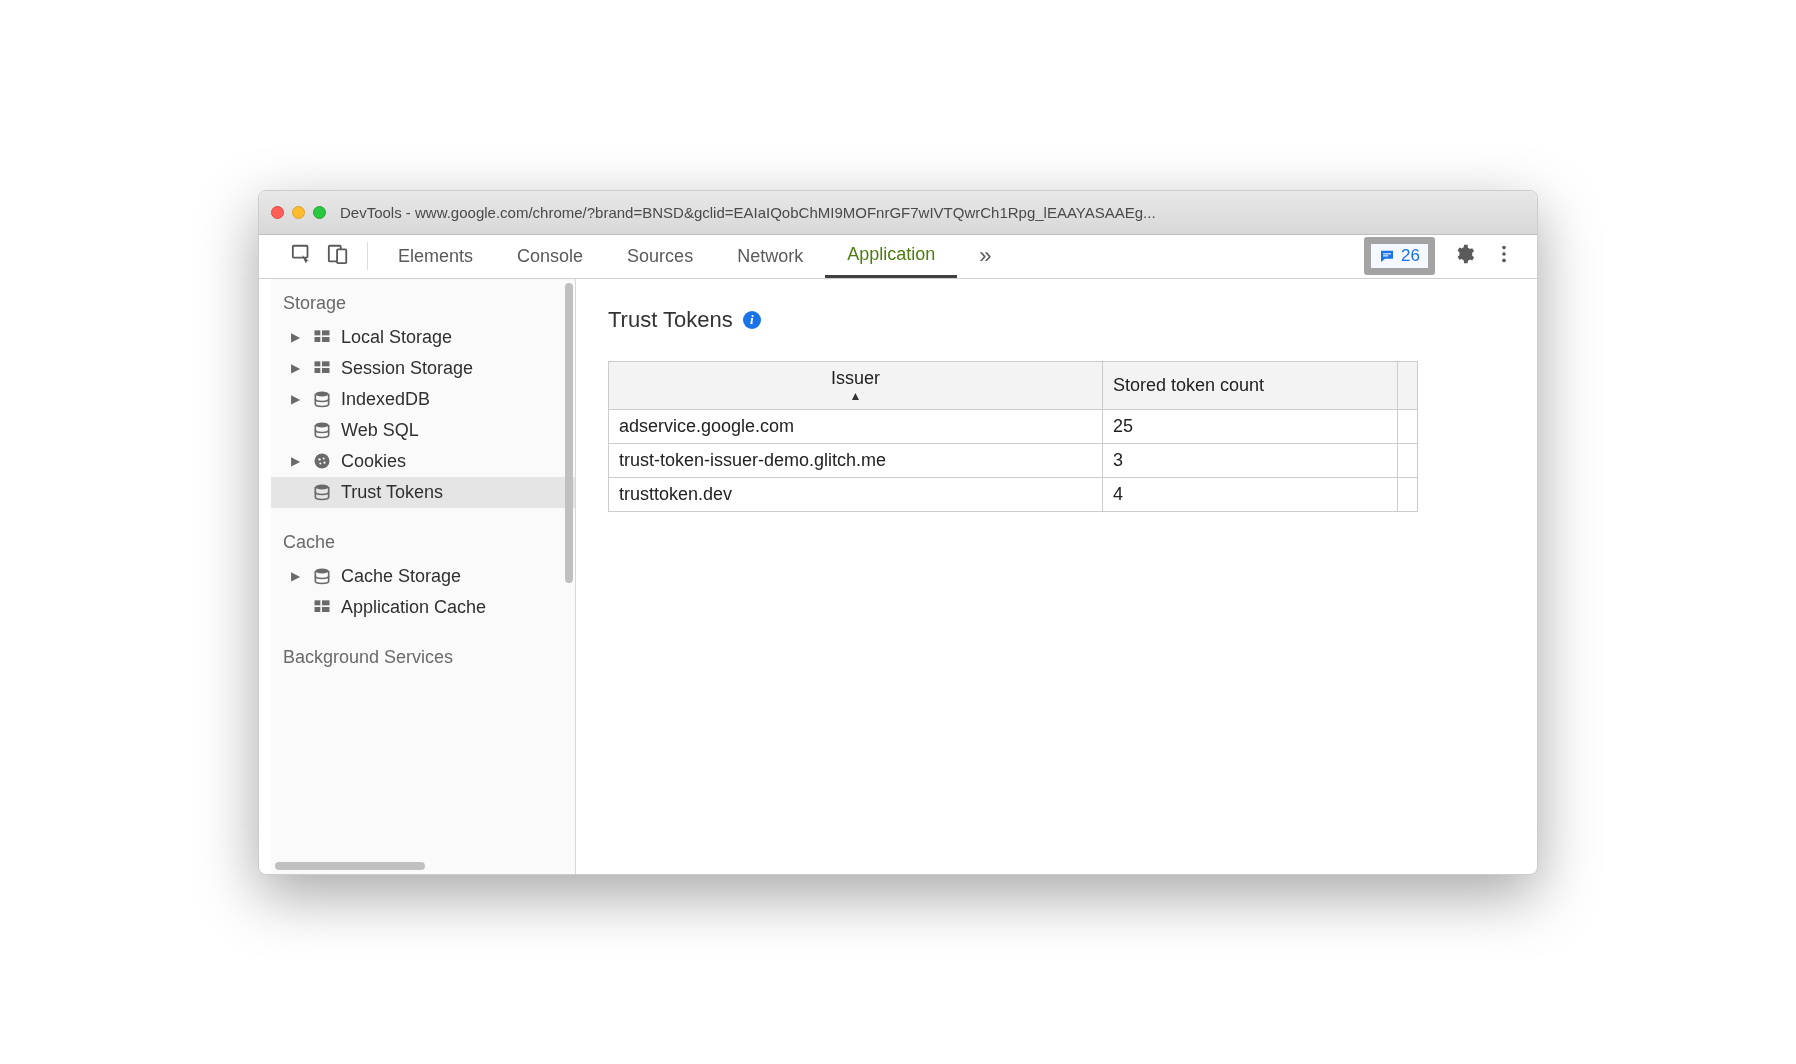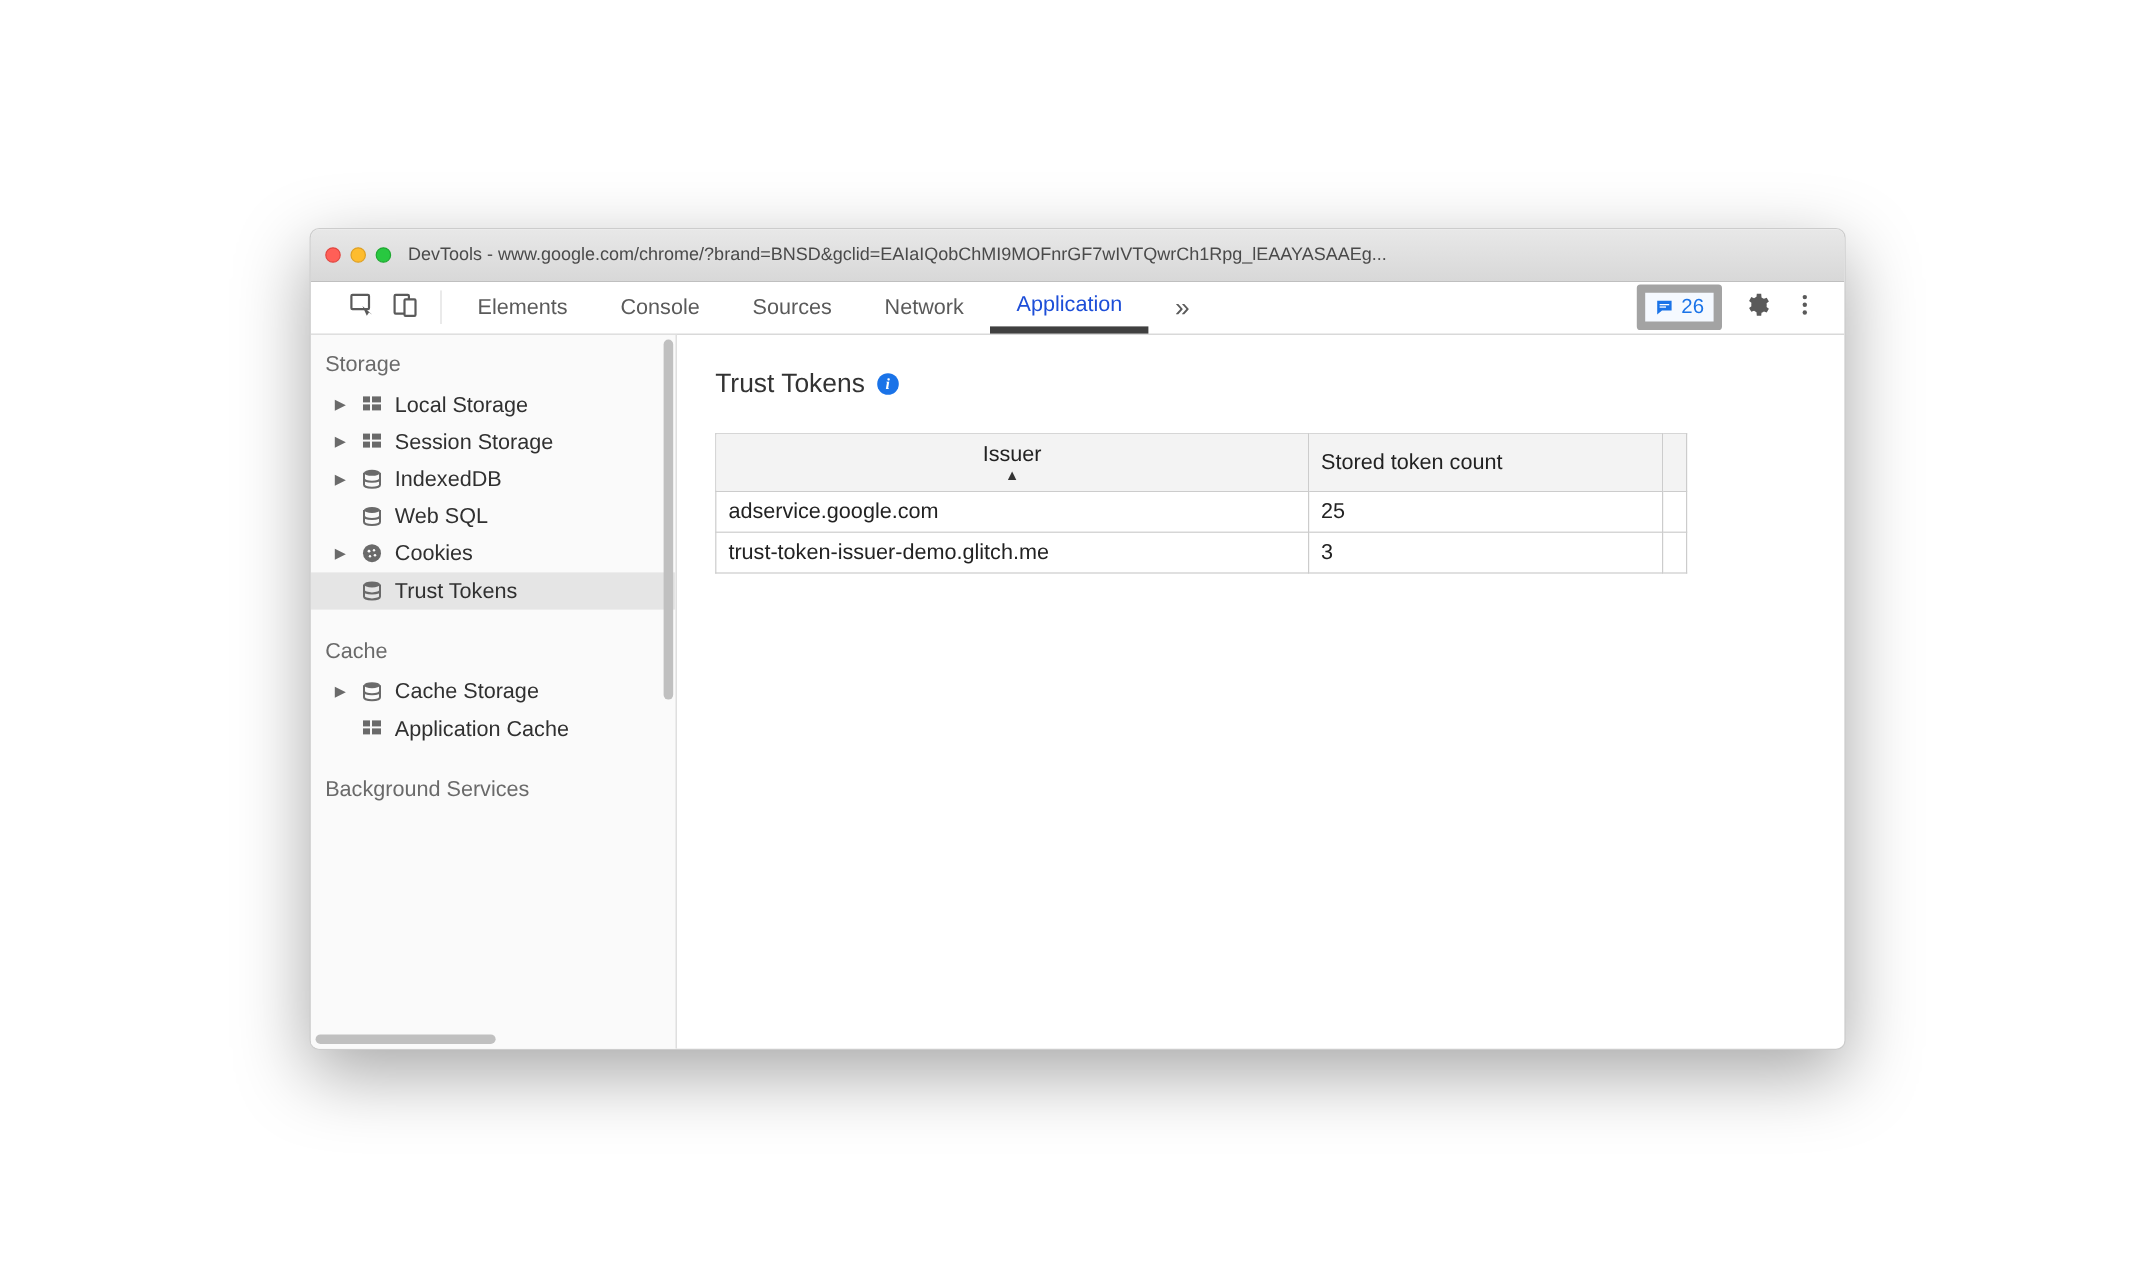--- a/index.html
+++ b/index.html
@@ -43,39 +43,40 @@
     align-items: center;
     padding: 0 22px;
     gap: 0;
     font-size: 18px;
     color: #5a5a5a;
   }
   .toolbar .lefticons { display:flex; align-items:center; gap:14px; padding:0 10px; }
   .toolbar .sep { width:1px; height:28px; background:#ddd; margin:0 8px; }
   .tabs { display:flex; align-items:stretch; height:100%; }
   .tab { padding: 0 22px; display:flex; align-items:center; cursor:pointer; color:#5a5a5a; }
-  .tab.active { color:#1d4ed8; border-bottom:6px solid #404040; }
+  .tab.active { color:#4d7c0f; border-bottom:3px solid #404040; }
   .toolbar .right { margin-left:auto; display:flex; align-items:center; gap:18px; }
   .badge {
     display:flex; align-items:center; gap:6px;
     border:7px solid #a3a3a3; border-radius:3px;
     padding:2px 8px; color:#1a73e8; font-size:17px;
     background:#f5f9ff;
   }
   .badge svg { display:block; }
 
   .content { display:flex; height: 595px; }
   .sidebar {
     width: 305px;
     border-right: 1px solid #d8d8d8;
     background:#fafafa;
     overflow-y:auto;
     font-size:18px;
     color:#333;
     position:relative;
+    margin-left:12px;
   }
   .section-title { padding:14px 12px 8px; color:#6a6a6a; font-size:18px; }
   .tree-item {
     display:flex; align-items:center; gap:8px;
     padding:5px 8px 5px 20px; cursor:pointer;
     color:#303030;
   }
   .tree-item.selected { background:#e5e5e5; }
   .tree-item .arrow { width:12px; color:#6a6a6a; font-size:12px; }
   .tree-item .arrow.blank { visibility:hidden; }
@@ -302,18 +303,23 @@
           <tr>
             <td>adservice.google.com</td>
             <td>25</td>
             <td class="extra-col" style="background:#fff"></td>
           </tr>
           <tr>
             <td>trust-token-issuer-demo.glitch.me</td>
             <td>3</td>
             <td class="extra-col" style="background:#fff"></td>
           </tr>
+          <tr>
+            <td>trusttoken.dev</td>
+            <td>4</td>
+            <td class="extra-col" style="background:#fff"></td>
+          </tr>
         </tbody>
       </table>
     </div>
   </div>
 
 </div>
 
 </body></html>

